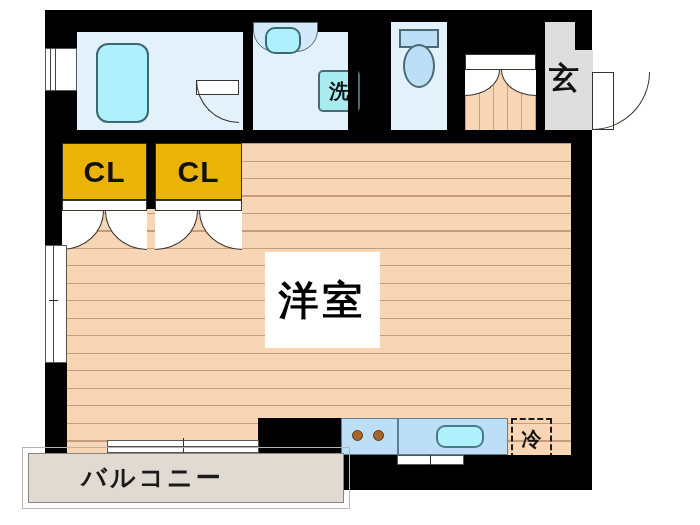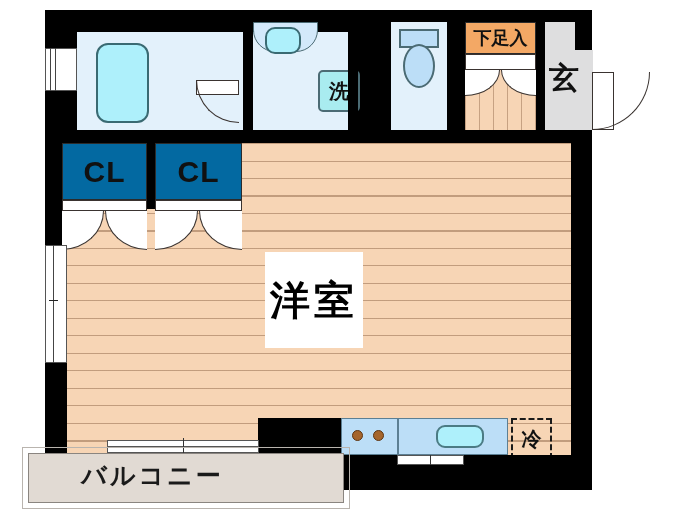--- a/index.html
+++ b/index.html
@@ -20,21 +20,21 @@
   .planks{background-image:repeating-linear-gradient(to bottom,
             rgba(150,110,80,.55) 0px, rgba(150,110,80,.55) 1px,
             rgba(0,0,0,0) 1px, rgba(0,0,0,0) 17.5px);}
   .planks-v{background-image:repeating-linear-gradient(to right,
             rgba(150,110,80,.5) 0px, rgba(150,110,80,.5) 1px,
             rgba(0,0,0,0) 1px, rgba(0,0,0,0) 14px);}
 
   
   .chip{display:flex;align-items:center;justify-content:center;
         color:#111;font-weight:bold;line-height:1;}
-  .chip-cl{background:#0369a1;border:1px solid #2b2b2b;
+  .chip-cl{background:#eab308;border:1px solid #2b2b2b;
            font-size:30px;letter-spacing:1px;
            font-family:"Liberation Sans",sans-serif;}
   .chip-geta{background:#f3a865;border:1px solid #2b2b2b;font-size:18px;}
   .chip-sen{background:#a9ecf0;border:2px solid #4b6b74;border-radius:5px;font-size:20px;}
   .chip-rei{background:transparent;border:2px dashed #1a1a1a;font-size:20px;}
   .chip-gen{background:transparent;font-size:30px;}
   .room-label{background:#ffffff;color:#000;font-weight:bold;
               display:flex;flex-direction:column;align-items:center;
               justify-content:center;line-height:1.05;}
   .room-label .l1{font-size:40px;letter-spacing:4px;}
@@ -96,21 +96,20 @@
   <div class="abs arc arc-br" style="left:259px;top:143px;width:46px;height:46px;"></div>
 
   <div class="abs wet" style="left:391px;top:22px;width:56px;height:108px;"></div>
   <div class="abs toilet-tank" style="left:399px;top:29px;width:40px;height:19px;"></div>
   <div class="abs toilet-bowl" style="left:403px;top:44px;width:32px;height:44px;"></div>
   <div class="abs wall" style="left:447px;top:12px;width:12px;height:118px;"></div>
 
   <div class="abs leaf" style="left:397px;top:143px;width:15px;height:46px;"></div>
   <div class="abs arc arc-br" style="left:397px;top:143px;width:46px;height:46px;"></div>
 
-  <div class="abs chip chip-geta" style="left:465px;top:22px;width:71px;height:32px;">下足入</div>
   <div class="abs leaf" style="left:465px;top:54px;width:71px;height:16px;"></div>
   <div class="abs room-floor planks-v" style="left:465px;top:70px;width:71px;height:60px;"></div>
   <div class="abs arc arc-br" style="left:465px;top:70px;width:35px;height:26px;background:#fff;"></div>
   <div class="abs arc arc-bl" style="left:501px;top:70px;width:35px;height:26px;background:#fff;"></div>
 
   <div class="abs tile" style="left:545px;top:22px;width:30px;height:28px;"></div>
   <div class="abs tile" style="left:545px;top:50px;width:48px;height:80px;"></div>
   <div class="abs chip chip-gen" style="left:545px;top:58px;width:38px;height:40px;">玄</div>
 
   <div class="abs leaf" style="left:592px;top:72px;width:22px;height:58px;"></div>
@@ -130,21 +129,21 @@
   <div class="abs arc arc-bl" style="left:105px;top:211px;width:42px;height:39px;background:#fff;"></div>
 
   <div class="abs leaf" style="left:155px;top:200px;width:87px;height:11px;"></div>
   <div class="abs arc arc-br" style="left:155px;top:211px;width:43px;height:39px;background:#fff;"></div>
   <div class="abs arc arc-bl" style="left:199px;top:211px;width:43px;height:39px;background:#fff;"></div>
 
   <div class="abs win" style="left:45px;top:245px;width:22px;height:118px;"></div>
   <div class="abs" style="left:53px;top:245px;width:1px;height:118px;background:#444;"></div>
   <div class="abs" style="left:49px;top:300px;width:9px;height:1px;background:#222;"></div>
 
-  <div class="abs room-label" style="left:265px;top:252px;width:98px;height:96px;">
+  <div class="abs room-label" style="left:265px;top:252px;width:115px;height:96px;">
     <div class="l1">洋室</div>
   </div>
 
   <div class="abs counter" style="left:341px;top:418px;width:57px;height:37px;"></div>
   <div class="abs burner" style="left:352px;top:430px;width:11px;height:11px;"></div>
   <div class="abs burner" style="left:373px;top:430px;width:11px;height:11px;"></div>
   <div class="abs counter" style="left:398px;top:418px;width:110px;height:37px;"></div>
   <div class="abs sink" style="left:436px;top:425px;width:48px;height:23px;"></div>
 
   <div class="abs chip chip-rei" style="left:511px;top:418px;width:41px;height:41px;">冷</div>
@@ -153,17 +152,17 @@
   <div class="abs wall" style="left:341px;top:455px;width:230px;height:13px;"></div>
 
   <div class="abs win" style="left:397px;top:455px;width:67px;height:10px;"></div>
   <div class="abs" style="left:430px;top:455px;width:1px;height:10px;background:#333;"></div>
 
   <div class="abs win" style="left:107px;top:440px;width:152px;height:13px;"></div>
   <div class="abs win-rail-h" style="left:107px;top:446px;width:152px;"></div>
   <div class="abs win-rail-v" style="left:183px;top:438px;height:17px;background:#333;"></div>
 
   <div class="abs balcony" style="left:28px;top:453px;width:316px;height:50px;"></div>
-  <div class="abs balc-label chip" style="left:60px;top:459px;width:185px;height:36px;font-family:Liberation Mono, monospace;">バルコニー</div>
+  <div class="abs balc-label chip" style="left:60px;top:459px;width:185px;height:36px;">バルコニー</div>
 
   <div class="abs" style="left:22px;top:447px;width:328px;height:62px;border:1px solid #b9b4ae;"></div>
 
 </div>
 
 </body></html>

